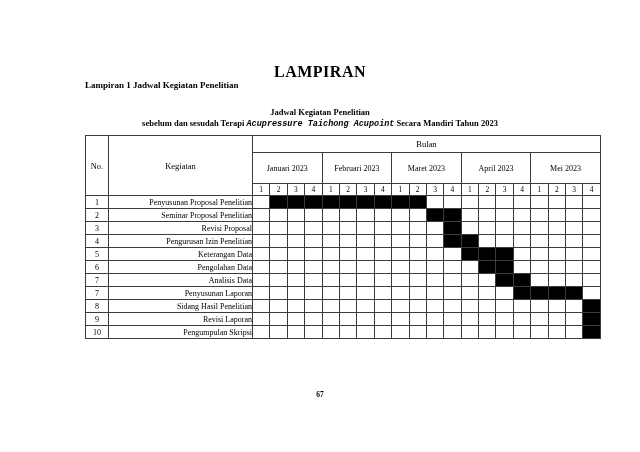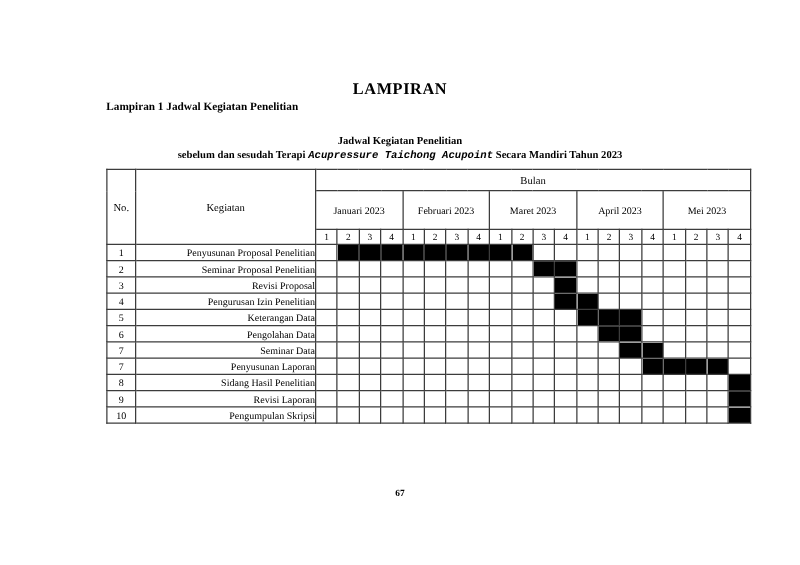--- a/index.html
+++ b/index.html
@@ -4,21 +4,21 @@
 <style>
   * { margin:0; padding:0; box-sizing:border-box; }
   html,body { background:#e8e8e8; }
   .page {
     position:relative; width:640px; height:452px; background:#ffffff;
     font-family:"Liberation Serif", serif; color:#000; margin:0 auto;
     overflow:hidden;
   }
   .heading {
     position:absolute; top:63px; left:0; right:0; text-align:center;
-    font-size:13px; font-weight:bold; letter-spacing:0.5px;
+    font-size:16px; font-weight:bold; letter-spacing:0.5px;
   }
   .subheading {
     position:absolute; top:80px; left:85px;
     font-size:9px; font-weight:bold;
   }
   .titles {
     position:absolute; top:95px; left:0; right:0; text-align:center;
     font-size:8.5px; font-weight:bold; line-height:11px;margin-top:12px;
   }
   .titles .ital { font-style:italic;font-family:Liberation Mono, monospace; }
@@ -263,21 +263,21 @@
           <td class="c-wk fill" style="background: rgb(0, 0, 0);"></td>
           <td class="c-wk fill" style="background: rgb(0, 0, 0);"></td>
           <td class="c-wk"></td>
           <td class="c-wk"></td>
           <td class="c-wk"></td>
           <td class="c-wk"></td>
           <td class="c-wk"></td>
         </tr>
         <tr>
           <td class="c-no">7</td>
-          <td class="c-keg">Seminar Data</td>
+          <td class="c-keg">Analisis Data</td>
           <td class="c-wk"></td>
           <td class="c-wk"></td>
           <td class="c-wk"></td>
           <td class="c-wk"></td>
           <td class="c-wk"></td>
           <td class="c-wk"></td>
           <td class="c-wk"></td>
           <td class="c-wk"></td>
           <td class="c-wk"></td>
           <td class="c-wk"></td>

